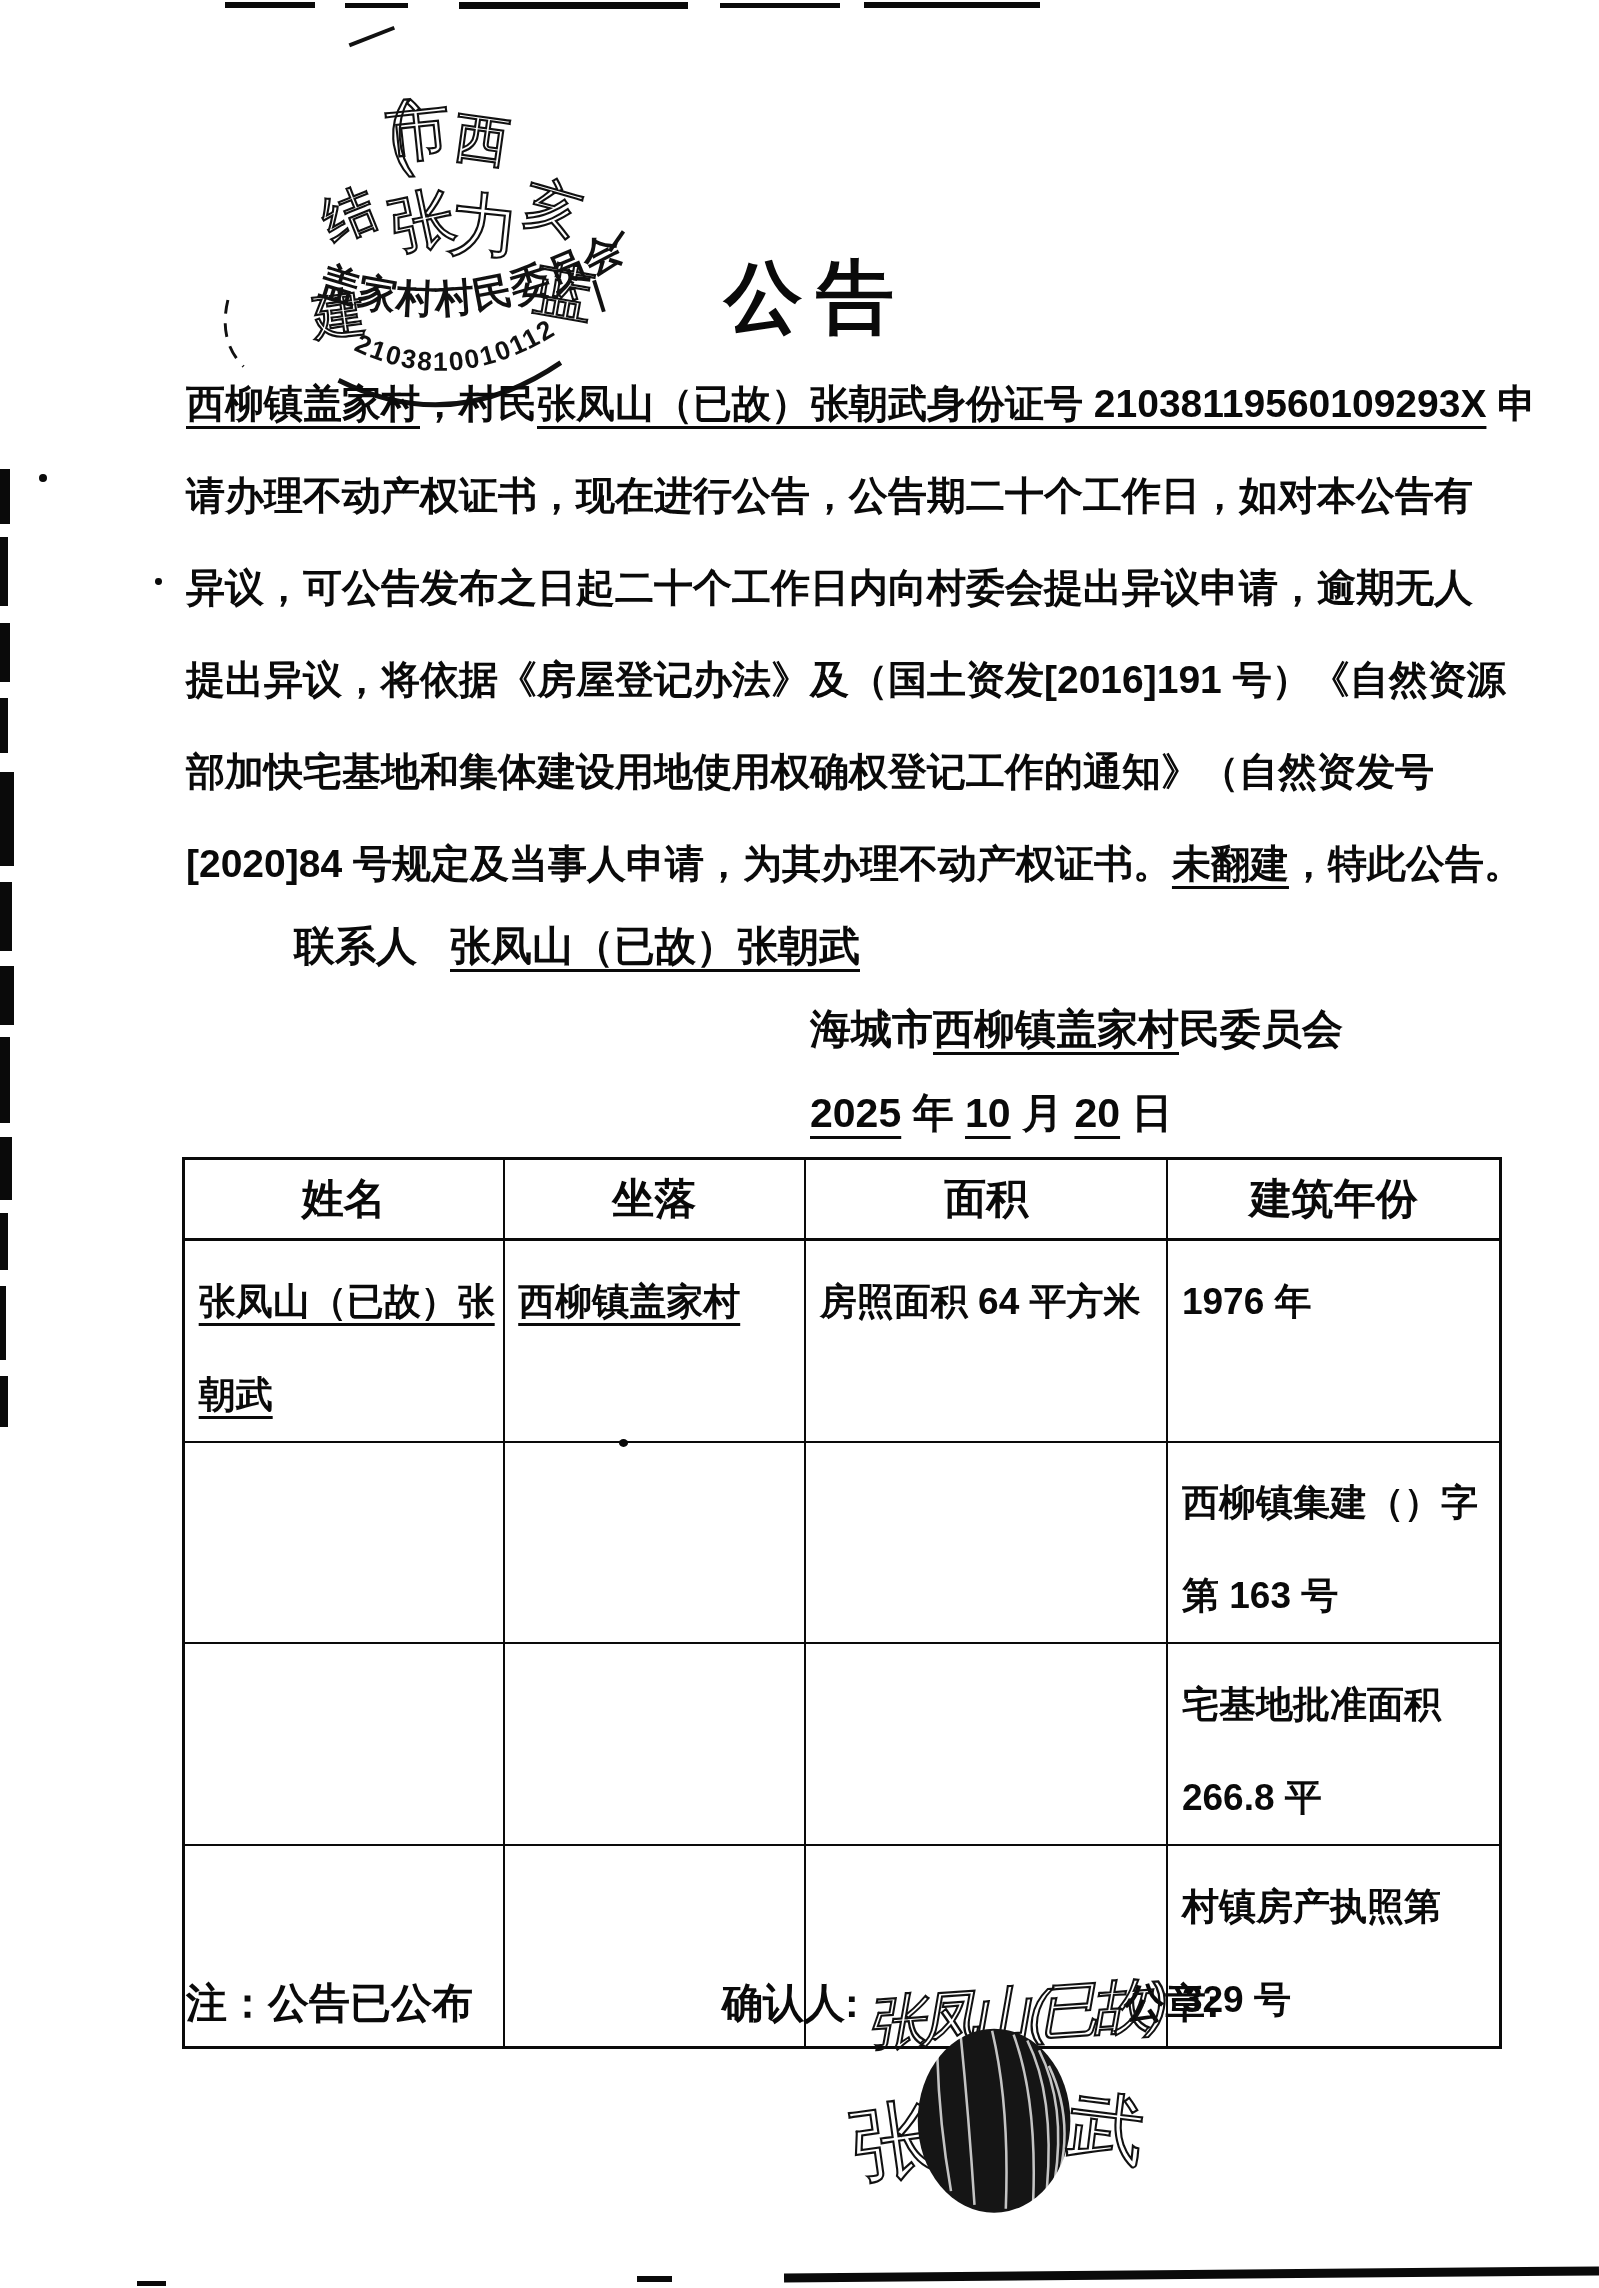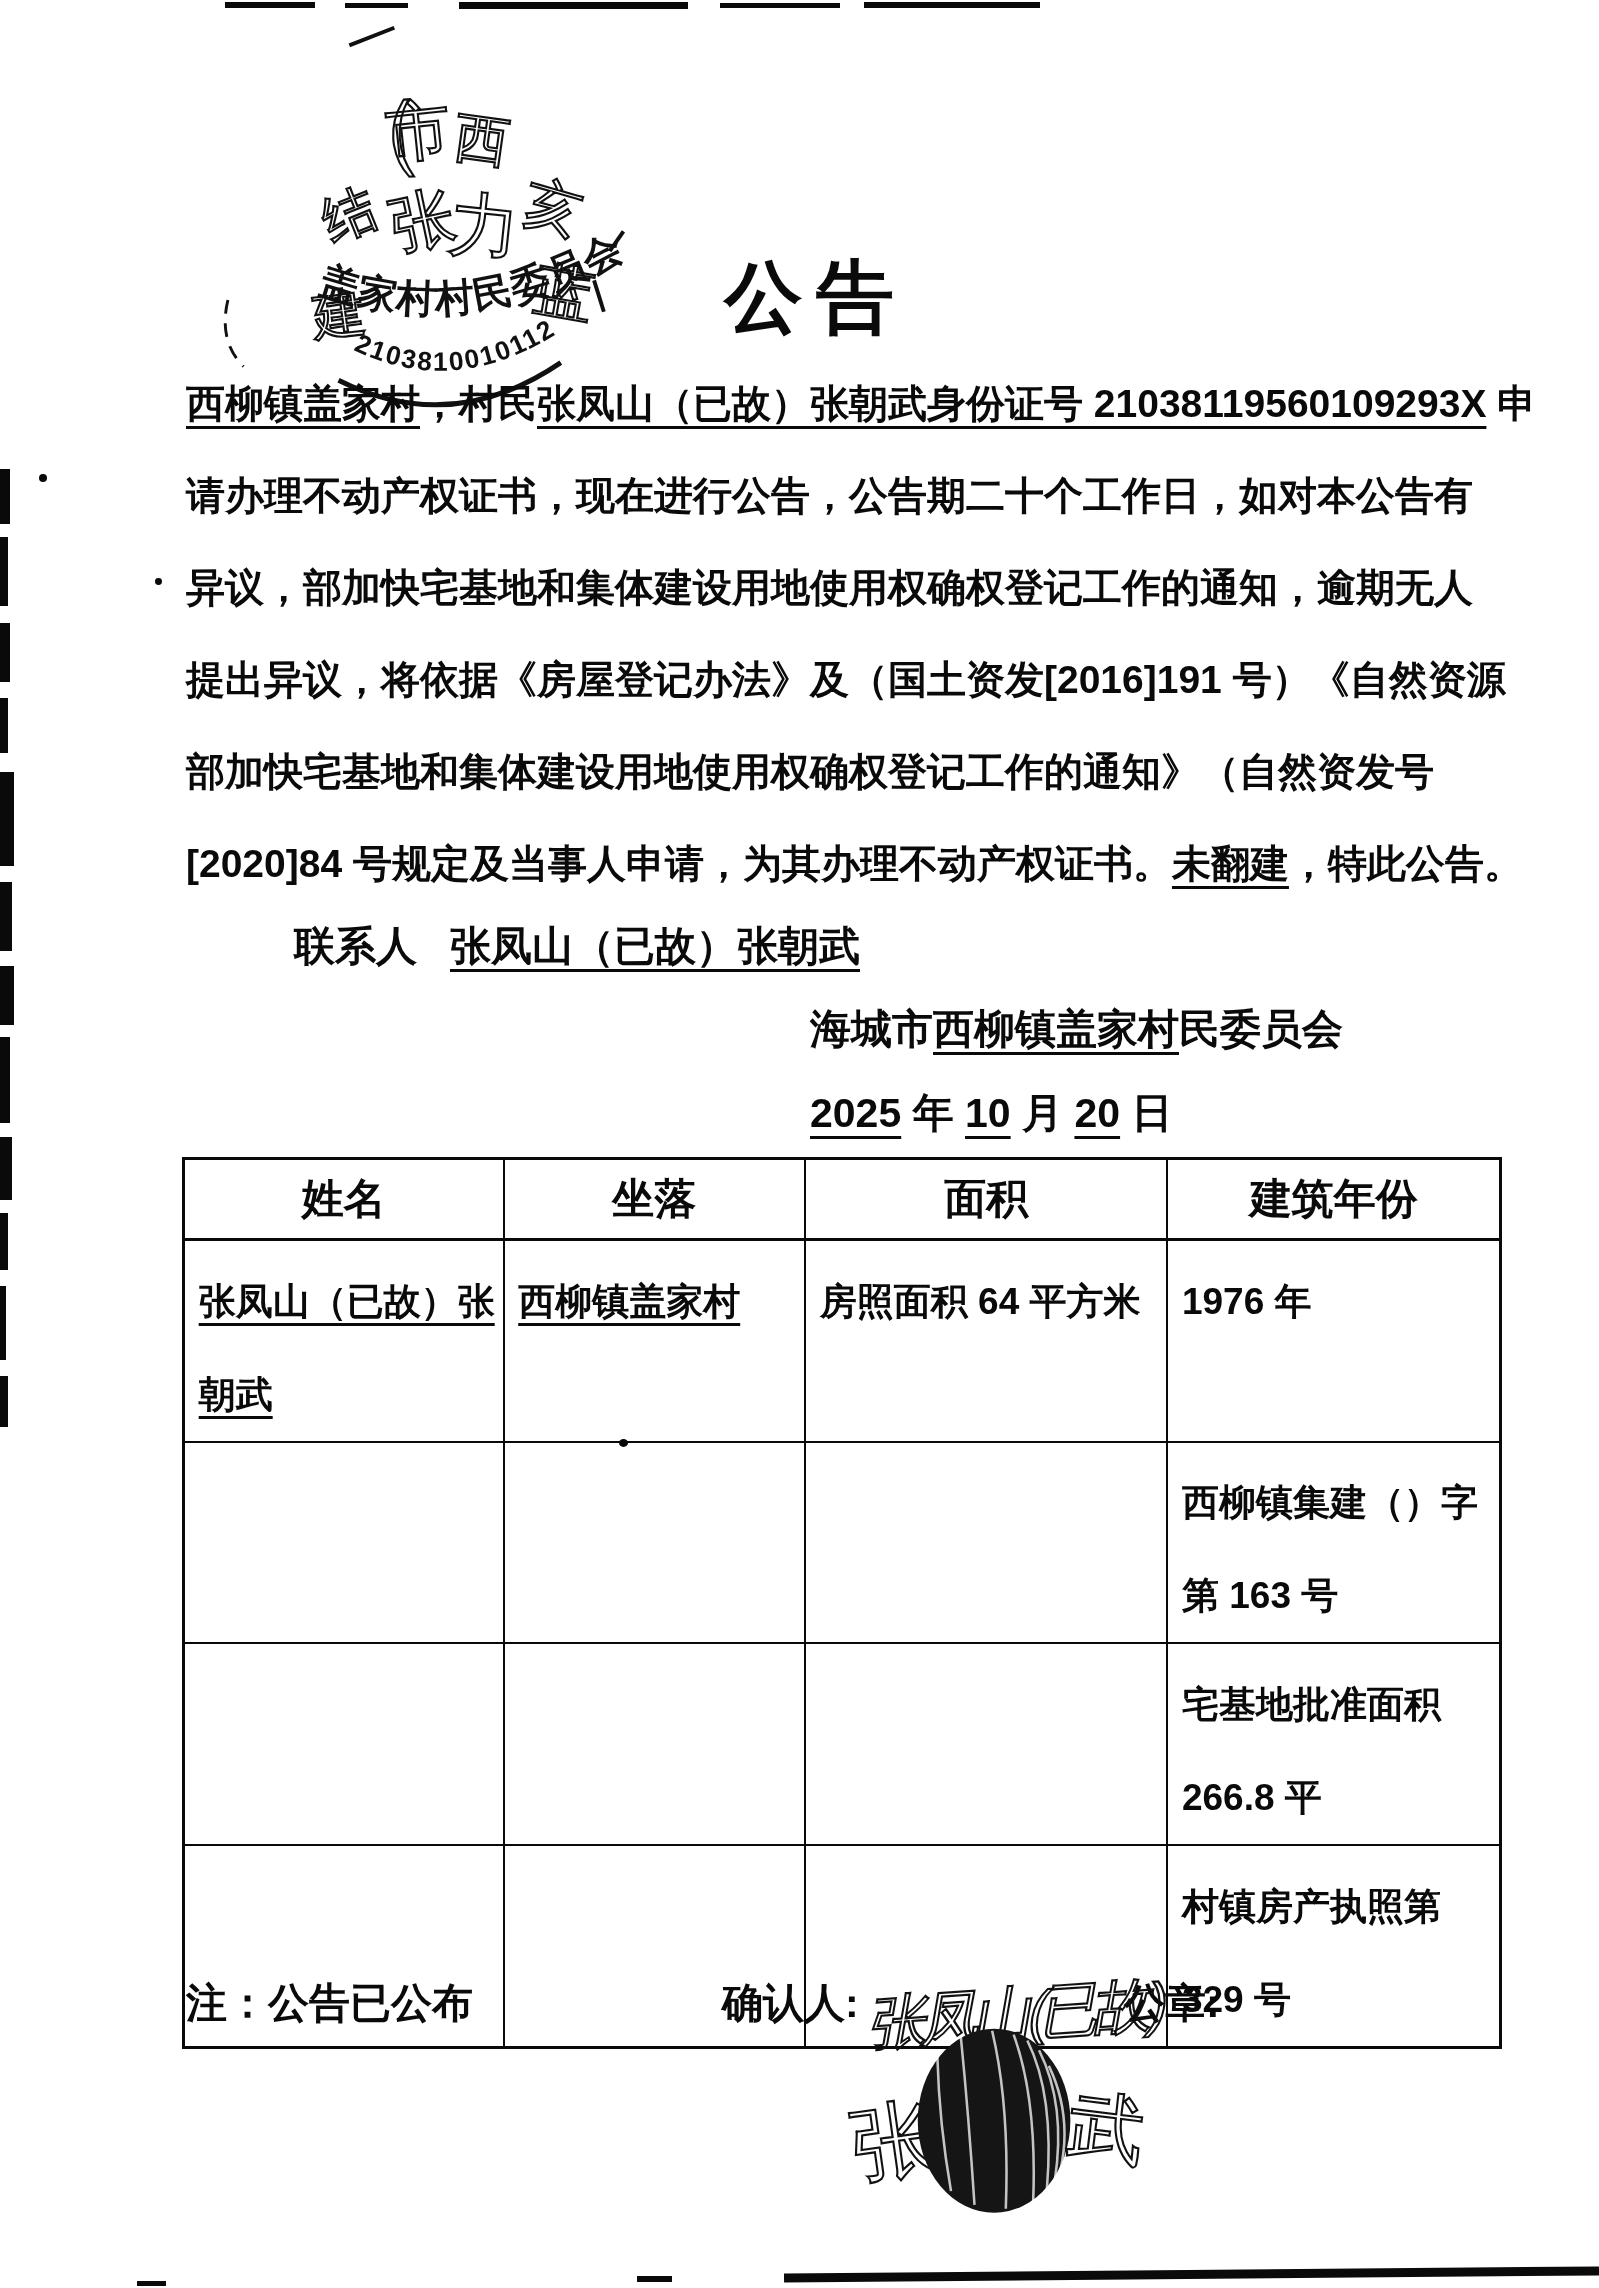--- a/index.html
+++ b/index.html
@@ -140,21 +140,21 @@
     <text class="hand" x="170" y="150" font-size="92" transform="rotate(-4 190 110)">（</text>
     <path d="M 186 28 L 232 10" fill="none" stroke="#111" stroke-width="4"></path>
     <path d="M 436 268 L 446 300" fill="none" stroke="#111" stroke-width="4"></path>
   </svg>
 
   <h1 class="title">公告</h1>
 
   <div class="body">
     <div class="bodyline"><span class="u">西柳镇盖家村</span><span>，村民</span><span class="u">张凤山（已故）张朝武身份证号 21038119560109293X</span><span> 申</span></div>
     <div class="bodyline">请办理不动产权证书，现在进行公告，公告期二十个工作日，如对本公告有</div>
-    <div class="bodyline">异议，部加快宅基地和集体建设用地使用权确权登记工作的通知，逾期无人</div>
+    <div class="bodyline">异议，可公告发布之日起二十个工作日内向村委会提出异议申请，逾期无人</div>
     <div class="bodyline">提出异议，将依据《房屋登记办法》及（国土资发[2016]191 号）《自然资源</div>
     <div class="bodyline">部加快宅基地和集体建设用地使用权确权登记工作的通知》（自然资发号</div>
     <div class="bodyline"><span>[2020]84 号规定及当事人申请，为其办理不动产权证书。</span><span class="u">未翻建</span><span>，特此公告。</span></div>
   </div>
 
   <div class="contact">
     <span>联系人</span><span class="gap"></span><span class="u">张凤山（已故）张朝武</span>
   </div>
 
   <div class="issuer">

